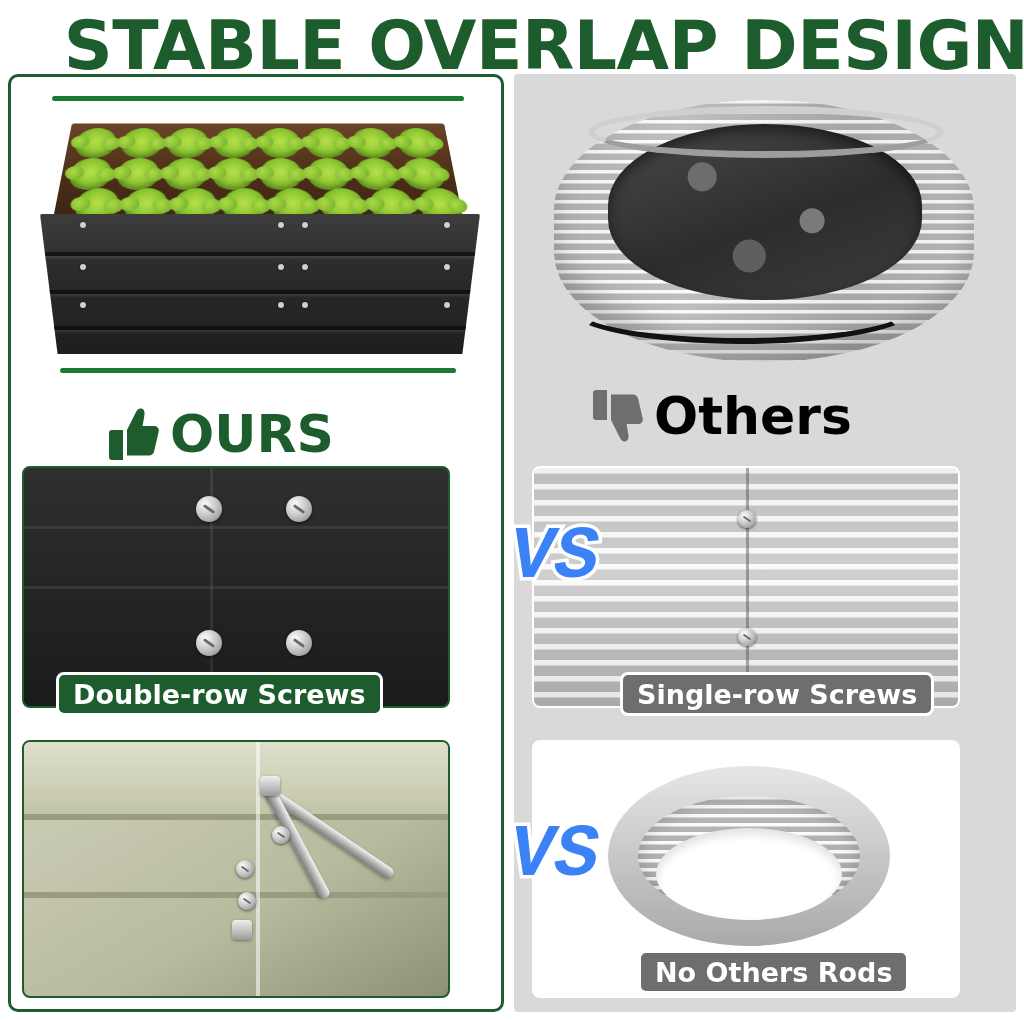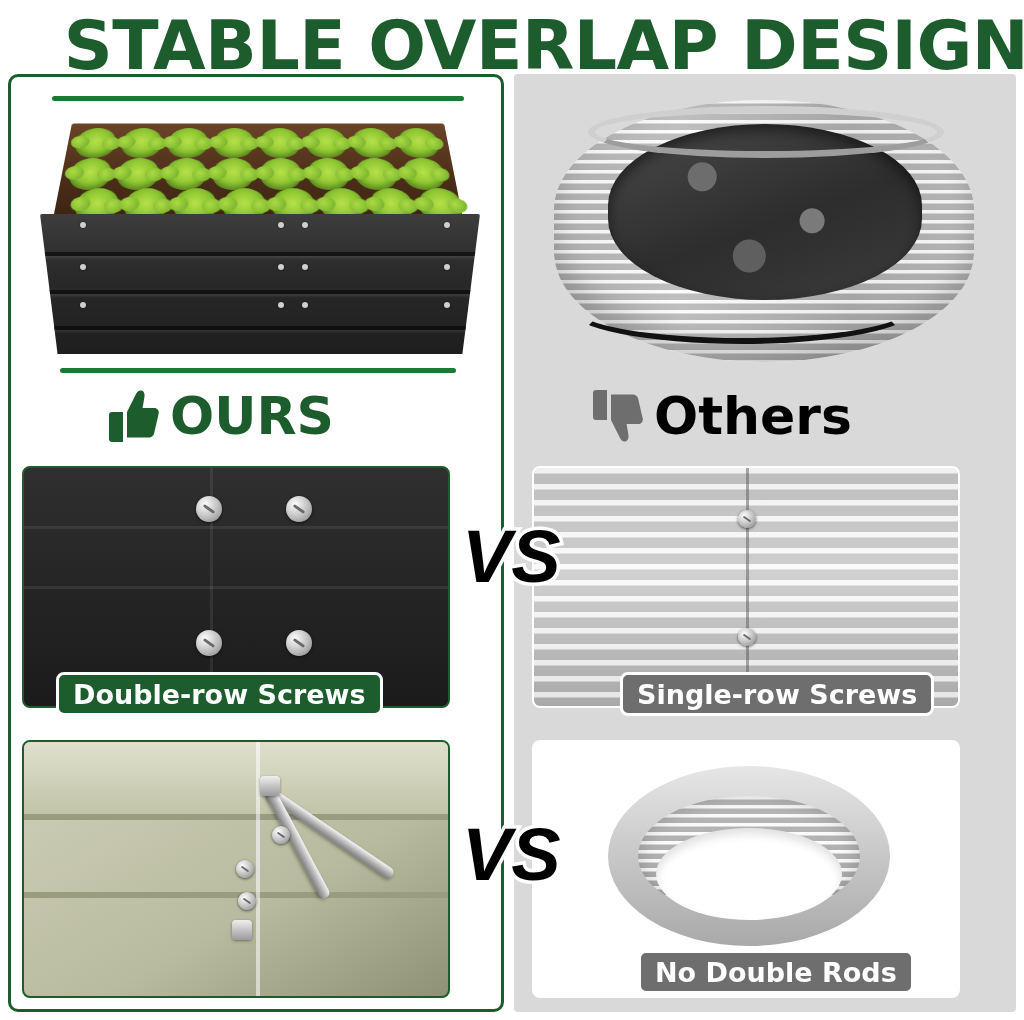--- a/index.html
+++ b/index.html
@@ -133,21 +133,21 @@
     position:absolute; left:40px; top:188px; width:344px; height:70px;
     border-bottom:6px solid #111; border-radius:50%;
     border-left:6px solid transparent; border-right:6px solid transparent;
   }
 
   
   .verdict {
     position: absolute;
     display: flex; align-items: center; gap: 10px;
   }
-  .verdict-ours  { left: 108px; top: 388px; }
+  .verdict-ours  { left: 108px; top: 406px; }
   .verdict-other { left: 592px; top: 388px; }
   .verdict-text {
     font-size: 52px; font-weight: 900;
     font-family:"DejaVu Sans", sans-serif;
     line-height: 1;
   }
   .verdict-ours .verdict-text  { color:#1d5c2d; }
   .verdict-other .verdict-text { color:#000000; }
   .thumb { width: 52px; height: 56px; position: relative; }
 
@@ -232,29 +232,30 @@
     font-family:"DejaVu Sans", sans-serif;
     padding: 0 14px;
     white-space: nowrap;
   }
   .caption-green { background:#1d5c2d; border:3px solid #ffffff; }
   .caption-grey  { background:#6e6e6e; border:3px solid #ffffff; }
 
   
   .vs {
     position:absolute;
-    font-family:Liberation Sans, sans-serif;
+    font-family:Liberation Mono, monospace;
     font-size: 74px;
     font-weight: 900;
     font-style: italic;
-    color:#000000;
+    color:#3b82f6;
     -webkit-text-stroke: 7px #ffffff;
     paint-order: stroke fill;
     line-height:1;
     z-index: 40;
+    margin-left: 48px;
   }
 </style>
 </head>
 <body>
 
 <div id="page">
 
   <div class="title">STABLE OVERLAP DESIGN</div>
 
   <div class="panel-left"></div>
@@ -380,19 +381,19 @@
     <div class="screw small" style="left:248px; top:84px;"></div>
     <div class="screw small" style="left:212px; top:118px;"></div>
     <div class="screw small" style="left:214px; top:150px;"></div>
   </div>
 
   <div class="card card-other row2">
     <div class="ring"></div>
     <div class="ring-inner"></div>
   </div>
 
-  <div class="caption caption-grey" style="left:638px; top:950px;">No Double Rods</div>
+  <div class="caption caption-grey" style="left:638px; top:950px;">No Others Rods</div>
 
   <div class="vs" style="left:462px; top:818px;">
     <span>VS</span>
   </div>
 
 </div>
 
 </body></html>

